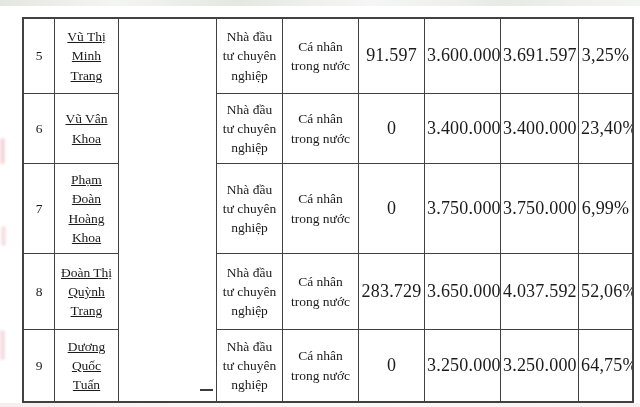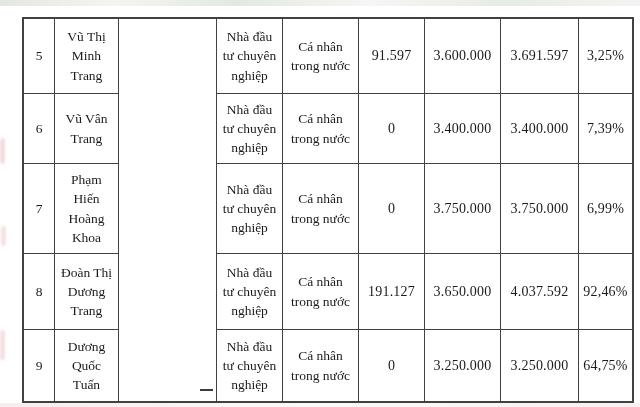--- a/index.html
+++ b/index.html
@@ -55,22 +55,22 @@
     padding: 2px 2px;
     font-size: 13.5px;
     line-height: 1.42;
     white-space: pre-line;
     overflow: hidden;
   }
   td.c-last { border-right: none; }
   tr:last-child td { border-bottom: none; }
   
   td.c-redacted { border-bottom: none; background: #ffffff; }
-  td.c-num { font-size: 14px; letter-spacing: 0.2px; white-space: nowrap; }
-  td.c-name { font-size: 13.5px; }
+  td.c-num { font-size: 18px; letter-spacing: 0.2px; white-space: nowrap; }
+  td.c-name { font-size: 13.5px; text-decoration: underline; }
   tr.r1 { height: 75px; }
   tr.r2 { height: 70px; }
   tr.r3 { height: 90px; }
   tr.r4 { height: 76px; }
   tr.r5 { height: 71px; }
 </style>
 </head>
 <body>
 
 <div id="page">
@@ -102,64 +102,64 @@
     <td>Cá nhân
 trong nước</td>
     <td class="c-num">91.597</td>
     <td class="c-num">3.600.000</td>
     <td class="c-num">3.691.597</td>
     <td class="c-num c-last">3,25%</td>
   </tr>
         <tr class="r2">
     <td>6</td>
     <td class="c-name">Vũ Vân
-Trang</td>
+Khoa</td>
     <td class="c-redacted"></td>
     <td>Nhà đầu
 tư chuyên
 nghiệp</td>
     <td>Cá nhân
 trong nước</td>
     <td class="c-num">0</td>
     <td class="c-num">3.400.000</td>
     <td class="c-num">3.400.000</td>
-    <td class="c-num c-last">7,39%</td>
+    <td class="c-num c-last">23,40%</td>
   </tr>
         <tr class="r3">
     <td>7</td>
     <td class="c-name">Phạm
-Hiến
+Đoàn
 Hoàng
 Khoa</td>
     <td class="c-redacted"></td>
     <td>Nhà đầu
 tư chuyên
 nghiệp</td>
     <td>Cá nhân
 trong nước</td>
     <td class="c-num">0</td>
     <td class="c-num">3.750.000</td>
     <td class="c-num">3.750.000</td>
     <td class="c-num c-last">6,99%</td>
   </tr>
         <tr class="r4">
     <td>8</td>
     <td class="c-name">Đoàn Thị
-Dương
+Quỳnh
 Trang</td>
     <td class="c-redacted"></td>
     <td>Nhà đầu
 tư chuyên
 nghiệp</td>
     <td>Cá nhân
 trong nước</td>
-    <td class="c-num">191.127</td>
+    <td class="c-num">283.729</td>
     <td class="c-num">3.650.000</td>
     <td class="c-num">4.037.592</td>
-    <td class="c-num c-last">92,46%</td>
+    <td class="c-num c-last">52,06%</td>
   </tr>
         <tr class="r5">
     <td>9</td>
     <td class="c-name">Dương
 Quốc
 Tuấn</td>
     <td class="c-redacted"></td>
     <td>Nhà đầu
 tư chuyên
 nghiệp</td>

